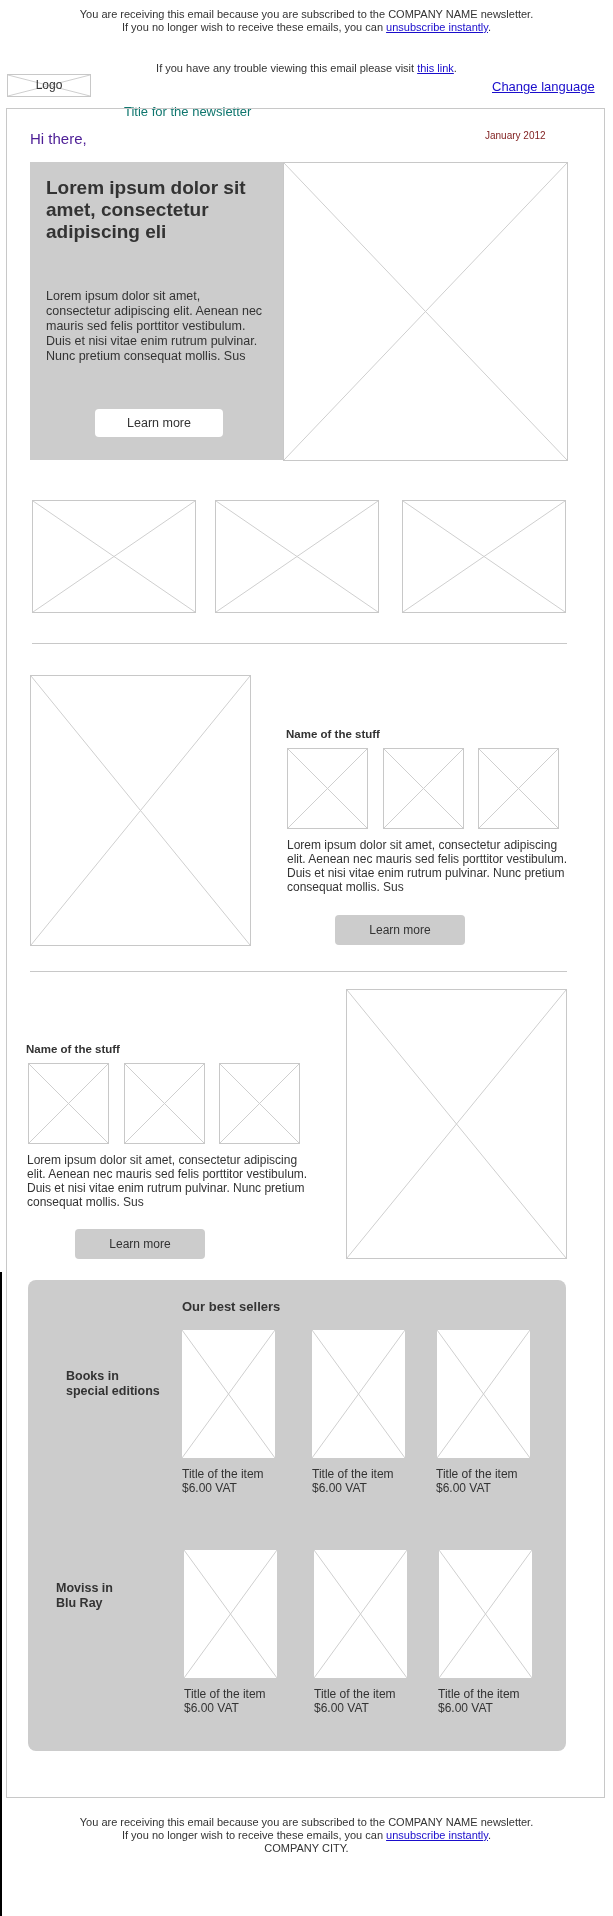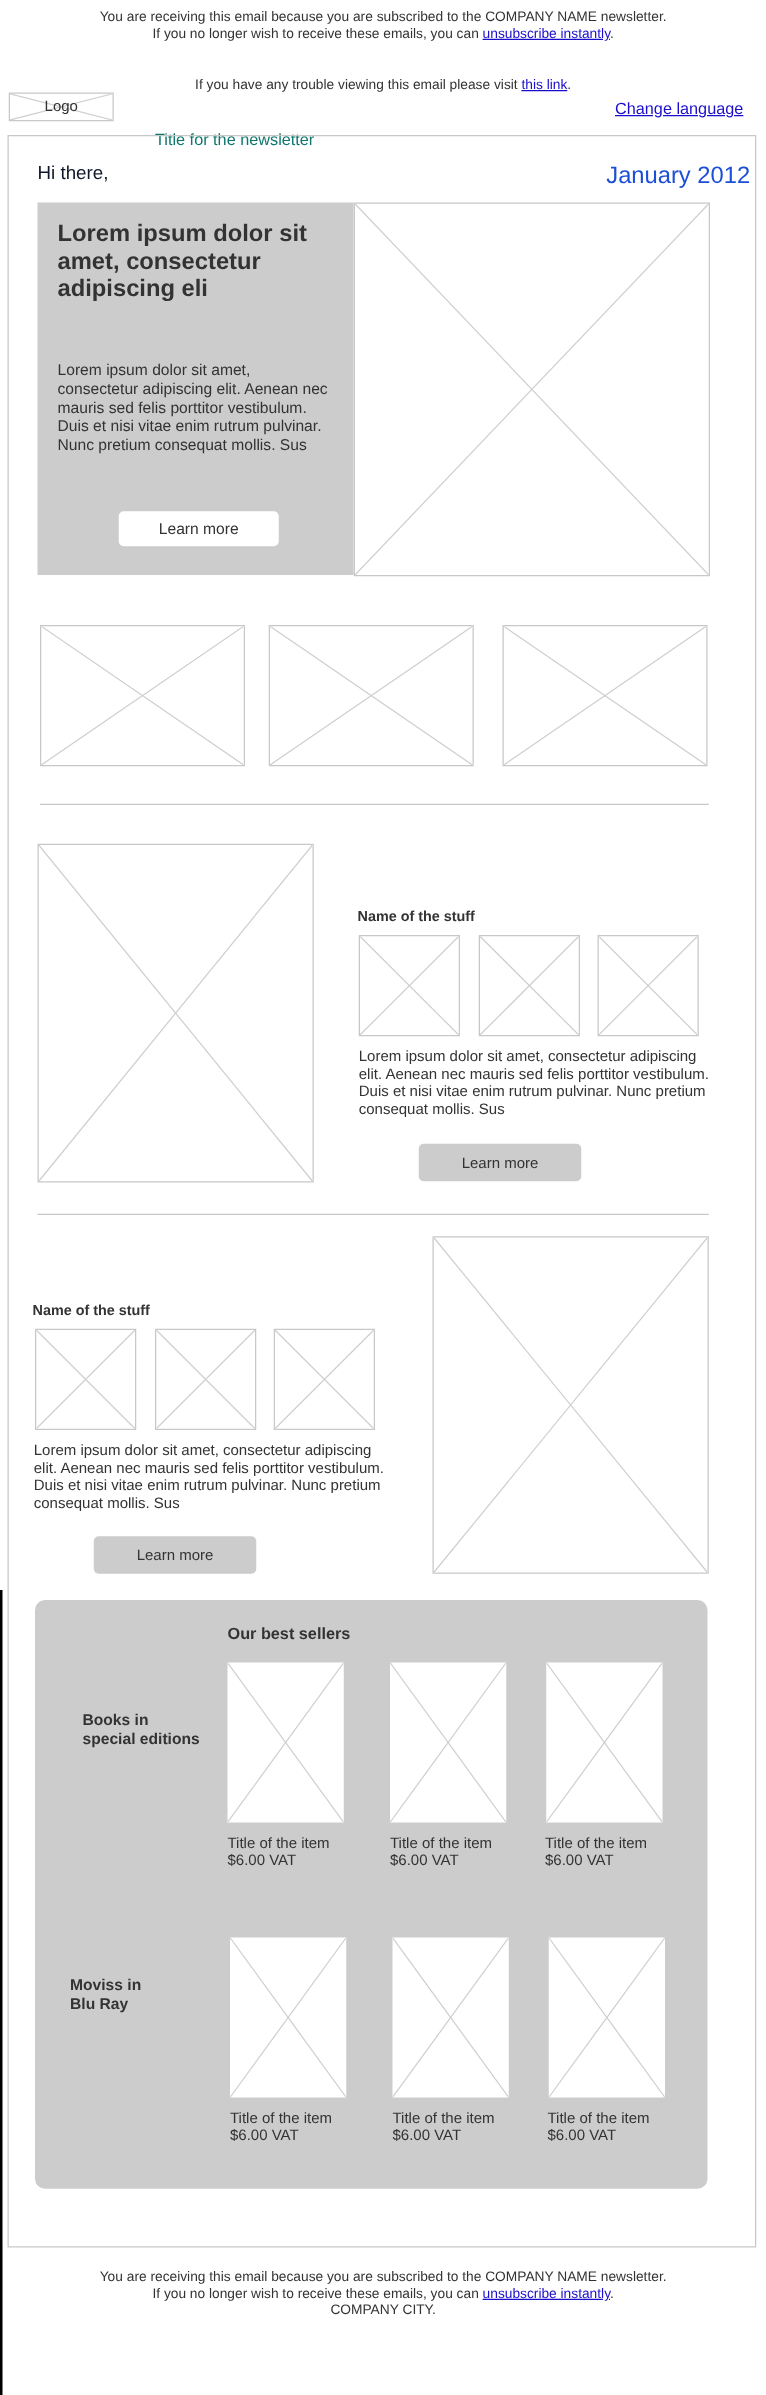--- a/index.html
+++ b/index.html
@@ -44,22 +44,22 @@
       <line x1="0" y1="0" x2="100" y2="100"></line>
       <line x1="100" y1="0" x2="0" y2="100"></line>
     </svg>
   <div style="position:absolute; left:0; top:0; width:100%; text-align:center; line-height:21px; font-size:12px; background:transparent;">Logo</div>
 </div>
 <div class="abs" style="left:124px; top:78px; font-size:13px; color:#0f766e;margin-top:26px;">Title for the newsletter</div>
 <a class="abs link" style="left:492px; top:79px; font-size:13px;">Change language</a>
 
 <div class="card"></div>
 
-<div class="abs" style="left:30px; top:130px; font-size:15px; color:#0f172a;">Hi there,</div>
-<div class="abs" style="left:485px; top:130px; font-size:19px; color:#1d4ed8;">January 2012</div>
+<div class="abs" style="left:30px; top:130px; font-size:15px; color:#4c1d95;">Hi there,</div>
+<div class="abs" style="left:485px; top:130px; font-size:10px; color:#7f1d1d;">January 2012</div>
 
 <div class="abs" style="left:30px; top:162px; width:253px; height:298px; background:#cccccc;"></div>
 <div class="abs h-bold" style="left:46px; top:177px; width:225px; font-size:19px; line-height:22px;">Lorem ipsum dolor sit amet, consectetur adipiscing eli</div>
 <div class="abs body-text" style="left:46px; top:289px; width:220px; font-size:12.5px; line-height:15px;">Lorem ipsum dolor sit amet, consectetur adipiscing elit. Aenean nec mauris sed felis porttitor vestibulum. Duis et nisi vitae enim rutrum pulvinar. Nunc pretium consequat mollis. Sus</div>
 <div class="btn white" style="left:47px; top:409px; width:128px; height:28px; line-height:28px; font-size:12.5px;">
   <span>Learn more</span>
 </div>
 <div class="ph" style="left:283px; top:162px; width:285px; height:299px;">
   <svg preserveAspectRatio="none" viewBox="0 0 100 100">
       <line x1="0" y1="0" x2="100" y2="100"></line>

